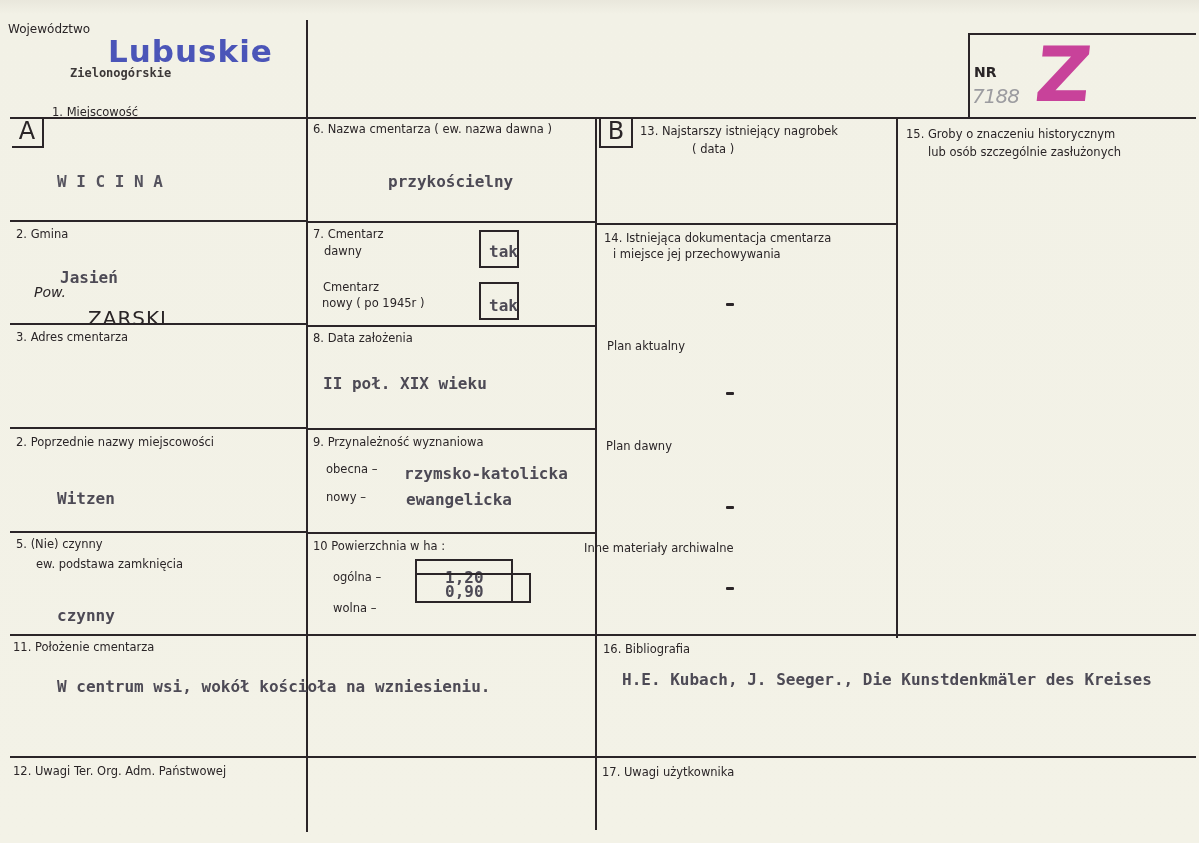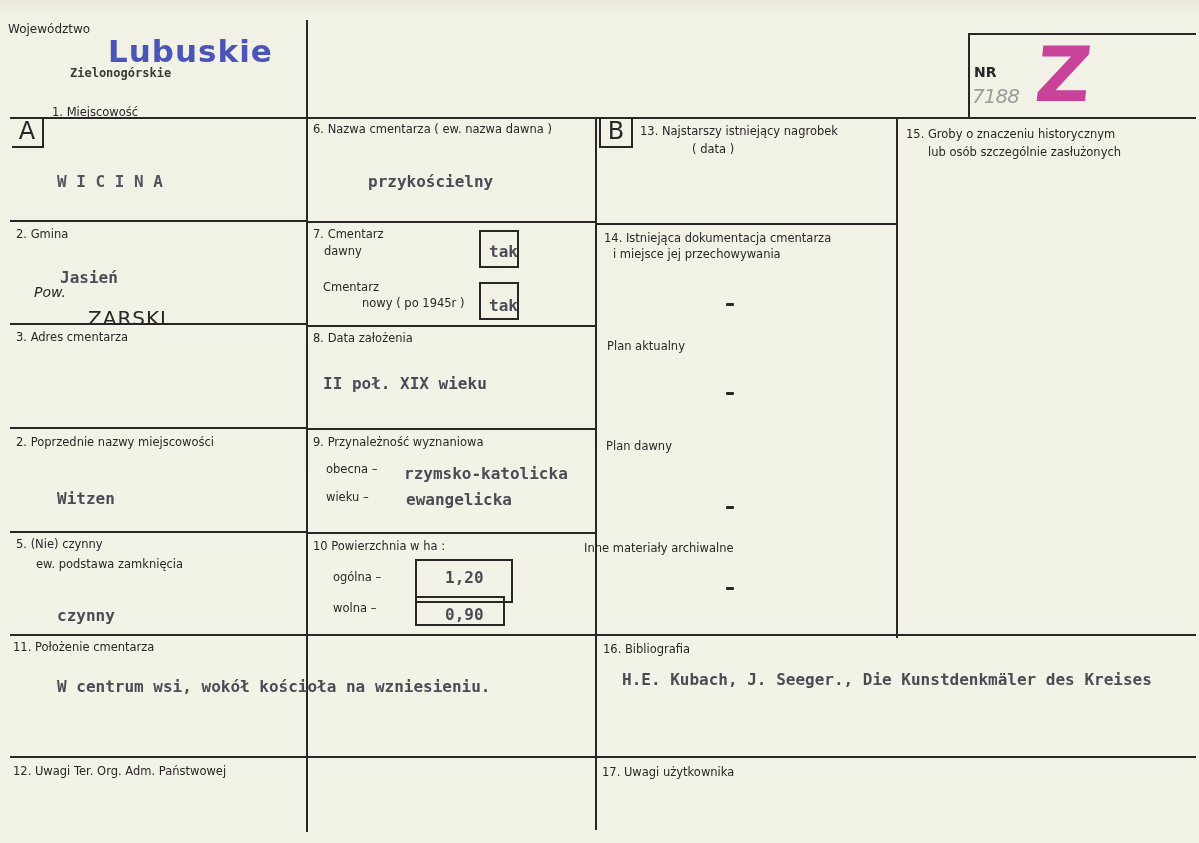--- a/index.html
+++ b/index.html
@@ -74,49 +74,49 @@
   <span class="lbl" style="left:16px;top:330px;">3. Adres   cmentarza</span>
 
   <span class="lbl" style="left:16px;top:435px;">2. Poprzednie  nazwy  miejscowości</span>
   <span class="typed" style="left:57px;top:489px;">Witzen</span>
 
   <span class="lbl" style="left:16px;top:537px;">5.  (Nie) czynny</span>
   <span class="lbl" style="left:36px;top:557px;">ew. podstawa  zamknięcia</span>
   <span class="typed" style="left:57px;top:606px;">czynny</span>
 
   <span class="lbl" style="left:313px;top:122px;">6. Nazwa cmentarza ( ew. nazwa  dawna )</span>
-  <span class="typed" style="left:368px;top:172px;">przykościelny</span>
+  <span class="typed" style="left:388px;top:172px;">przykościelny</span>
 
   <span class="lbl" style="left:313px;top:227px;">7.  Cmentarz</span>
   <span class="lbl" style="left:324px;top:244px;">dawny</span>
   <div class="box" style="left:479px;top:230px;width:40px;height:38px;">
     <span class="typed" style="left:8px;top:10px;">tak</span>
   </div>
   <span class="lbl" style="left:323px;top:280px;">Cmentarz</span>
-  <span class="lbl" style="left:322px;top:296px;margin-left:40px;">nowy ( po  1945r )</span>
+  <span class="lbl" style="left:322px;top:296px;">nowy ( po  1945r )</span>
   <div class="box" style="left:479px;top:282px;width:40px;height:38px;">
     <span class="typed" style="left:8px;top:12px;">tak</span>
   </div>
 
   <span class="lbl" style="left:313px;top:331px;">8. Data    założenia</span>
   <span class="typed" style="left:323px;top:374px;">II poł. XIX wieku</span>
 
   <span class="lbl" style="left:313px;top:435px;">9. Przynależność   wyznaniowa</span>
   <span class="lbl" style="left:326px;top:462px;">obecna –</span>
   <span class="typed" style="left:404px;top:464px;">rzymsko-katolicka</span>
-  <span class="lbl" style="left:326px;top:490px;">wieku  –</span>
+  <span class="lbl" style="left:326px;top:490px;">nowy  –</span>
   <span class="typed" style="left:406px;top:490px;">ewangelicka</span>
 
   <span class="lbl" style="left:313px;top:539px;">10 Powierzchnia    w   ha :</span>
   <span class="lbl" style="left:333px;top:570px;">ogólna –</span>
   <div class="box" style="left:415px;top:559px;width:98px;height:44px;">
     <span class="typed" style="left:28px;top:7px;">1,20</span>
   </div>
   <span class="lbl" style="left:333px;top:601px;">wolna  –</span>
-  <div class="box" style="left:415px;top:596px;width:90px;height:30px;">
+  <div class="box" style="left:415px;top:573px;width:116px;height:30px;">
     <span class="typed" style="left:28px;top:7px;">0,90</span>
   </div>
 
   <div class="letter" style="left:599px;top:118px;width:34px;height:30px;border-left:2px solid #2b2528;">B</div>
   <span class="lbl" style="left:640px;top:124px;">13. Najstarszy  istniejący  nagrobek</span>
   <span class="lbl" style="left:692px;top:142px;">( data )</span>
 
   <span class="lbl" style="left:604px;top:231px;">14. Istniejąca  dokumentacja  cmentarza</span>
   <span class="lbl" style="left:613px;top:247px;">i miejsce  jej  przechowywania</span>
   <div class="dash" style="left:726px;top:303px;"></div>

